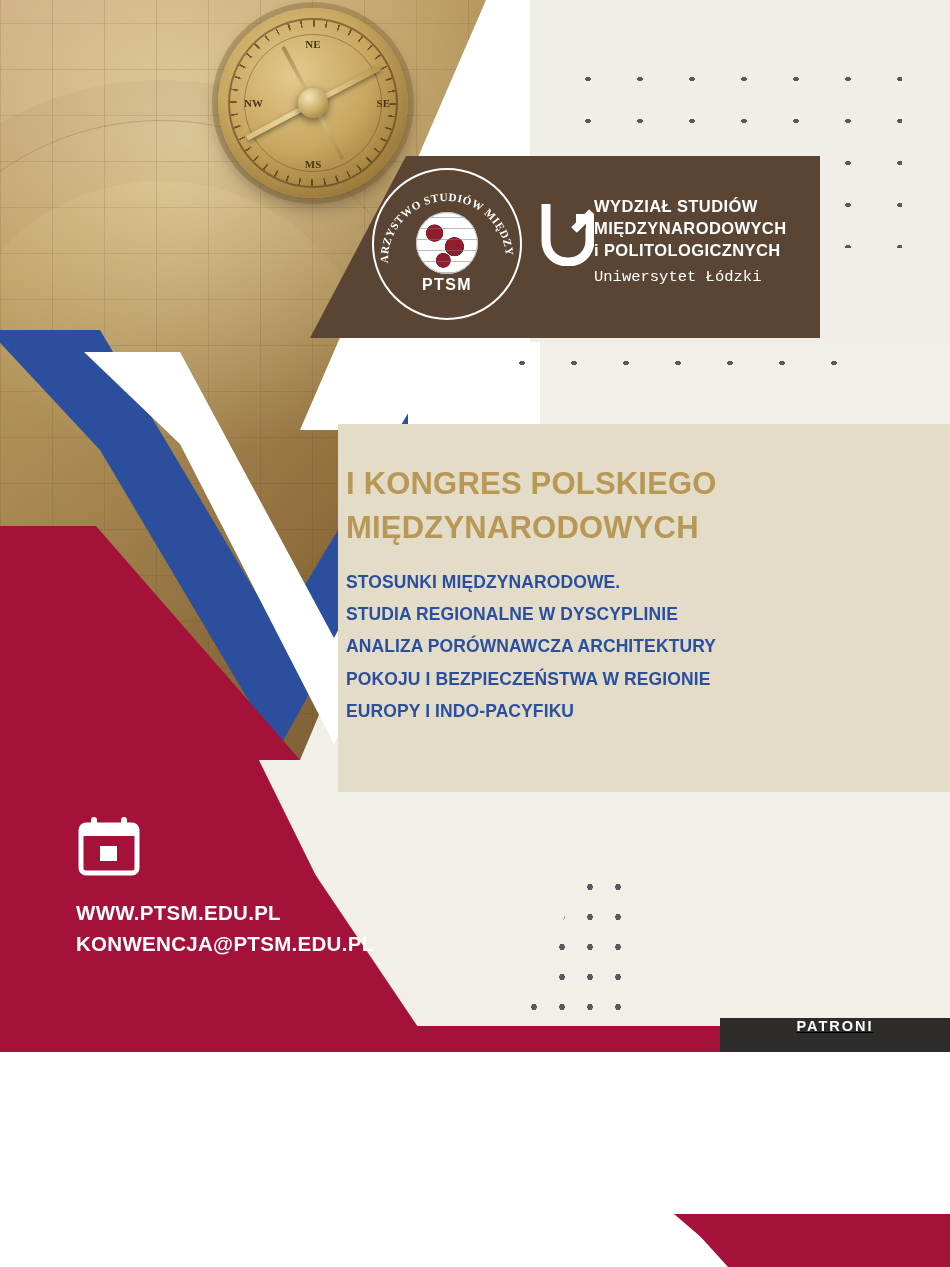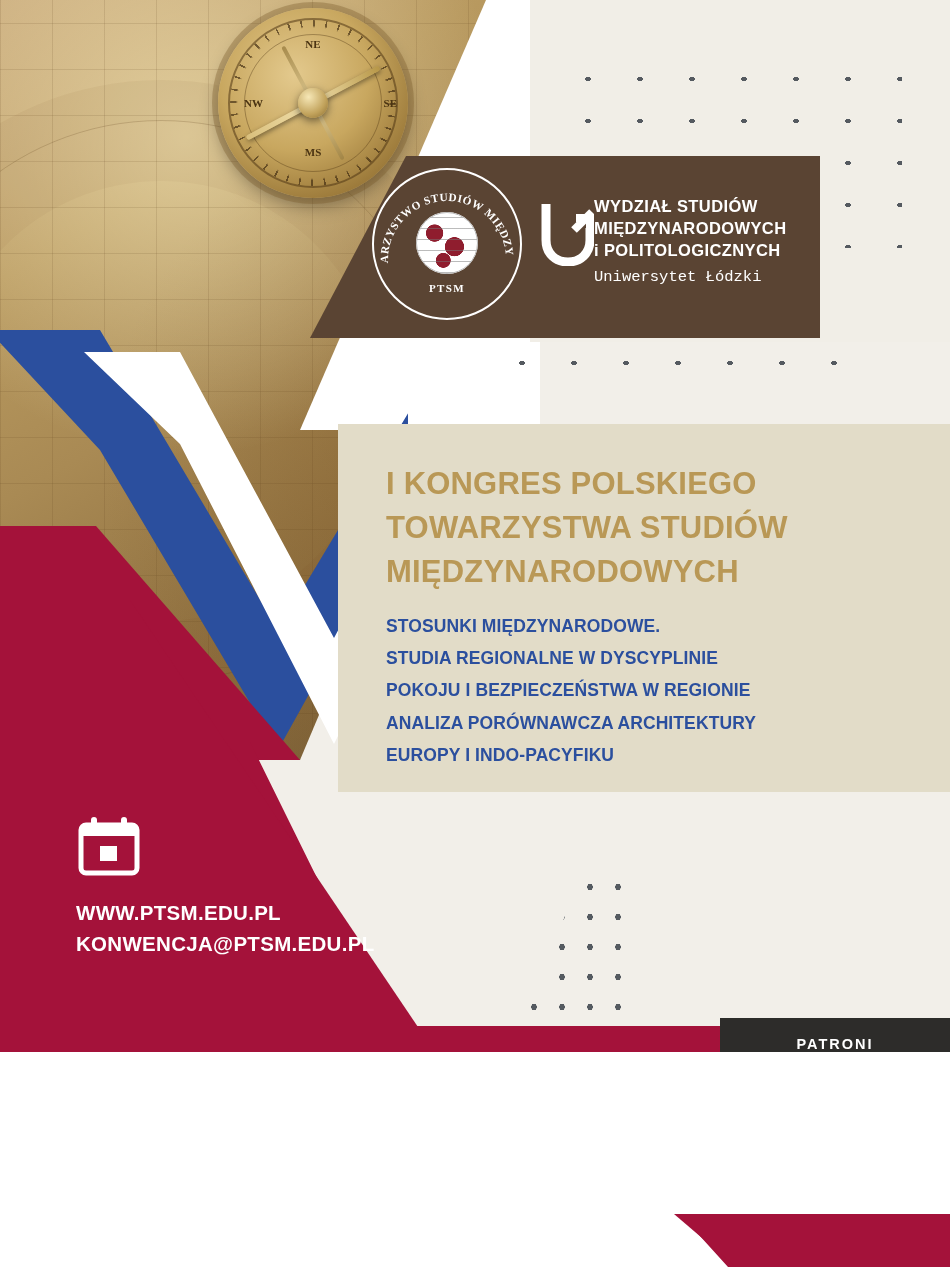--- a/index.html
+++ b/index.html
@@ -59,22 +59,22 @@
   }
   .compass-ring2 { position: absolute; inset: 26px; border-radius: 50%; border: 1px solid rgba(80,55,20,0.4); }
   .compass-ticks {
     position: absolute; inset: 12px; border-radius: 50%;
     background: repeating-conic-gradient(from 0deg, rgba(60,40,15,0.65) 0deg 1.2deg, rgba(0,0,0,0) 1.2deg 9deg);
     -webkit-mask: radial-gradient(circle, transparent 64%, #000 66%, #000 100%);
             mask: radial-gradient(circle, transparent 64%, #000 66%, #000 100%);
   }
   .compass-letter { position: absolute; font-size: 11px; font-weight: bold; color: #4b3412; font-family: "Liberation Serif", serif; }
   .cl-n { left: 50%; top: 30px; transform: translateX(-50%); }
-  .cl-e { right: 11px; top: 50%; transform: translateY(-50%); }
-  .cl-s { left: 50%; bottom: 40px; transform: translateX(-50%); font-family: Liberation Serif, serif; }
+  .cl-e { right: 18px; top: 50%; transform: translateY(-50%); }
+  .cl-s { left: 50%; bottom: 28px; transform: translateX(-50%); font-family: Liberation Serif, serif; }
   .cl-w { left: 26px; top: 50%; transform: translateY(-50%); }
   .compass-needle {
     position: absolute; left: 50%; top: 50%; width: 150px; height: 5px;
     transform: translate(-50%,-50%) rotate(-28deg);
     background: linear-gradient(90deg, #d9bf7c 0%, #f1e0ac 50%, #b79748 100%);
     border-radius: 3px;
     box-shadow: 0 2px 5px rgba(0,0,0,0.45);
   }
   .compass-needle2 {
     position: absolute; left: 50%; top: 50%; width: 128px; height: 4px;
@@ -186,62 +186,62 @@
   }
   .ptsm-globe::after {
     content: "";
     position: absolute; inset: 0; border-radius: 50%;
     border: 1px solid #b5b5b5;
     background: repeating-linear-gradient(0deg, rgba(120,120,120,0.5) 0 1px, rgba(0,0,0,0) 1px 11px);
   }
   .ptsm-name {
     position: absolute; left: 0; right: 0; bottom: 26px;
     text-align: center; color: #ffffff;
-    font-family: Liberation Serif, serif;
-    font-size: 11px; font-weight: bold; letter-spacing: 1.4px;
+    font-family: Liberation Sans, sans-serif;
+    font-size: 16px; font-weight: bold; letter-spacing: 1.4px;
   }
   .ptsm-arc {
     position: absolute; left: 0; top: 6px; width: 150px; height: 150px;
     font-family: "Liberation Serif", serif;
   }
   .ptsm-arc text { fill: #ffffff; font-size: 11.2px; font-weight: bold; letter-spacing: 0.6px; }
 
   .uni-logo { position: absolute; left: 540px; top: 196px; width: 264px; height: 108px; display: flex; gap: 0; }
   .uni-mark {
     width: 54px; height: 66px; position: relative; flex: none; margin-top: 4px;
   }
   .uni-mark svg { display: block; }
   .uni-text { color: #ffffff; }
   .uni-text .l1, .uni-text .l2, .uni-text .l3 {
     font-size: 16.5px; font-weight: bold; letter-spacing: 0.4px; line-height: 1.33;
   }
   .uni-text .l4 { font-size: 15.5px; font-weight: normal; margin-top: 6px; font-family: Liberation Mono, monospace; }
 
   
-  .title-block { position: absolute; left: 346px; top: 462px; width: 560px; margin-left: 40px; }
+  .title-block { position: absolute; left: 346px; top: 462px; width: 560px; }
   .title-main {
     color: #b99856; font-size: 31px; font-weight: bold; line-height: 1.42;
     letter-spacing: 0.2px;
   }
   .subtitle {
     margin-top: 16px; color: #2b4f9e; font-size: 17.5px; font-weight: bold;
     line-height: 1.84; letter-spacing: 0.1px;
   }
 
   
   .cal-icon { position: absolute; left: 78px; top: 816px; width: 62px; height: 60px; }
   .date-block { position: absolute; left: 76px; top: 884px; width: 420px; }
   .date-text { color: #ffffff; font-size: 29px; font-weight: bold; line-height: 1.3; letter-spacing: 0.2px; }
   .contact { margin-top: 14px; color: #ffffff; font-size: 20.5px; line-height: 1.5; letter-spacing: 0.3px; font-weight: bold; }
 
   
   .patroni-bar {
     position: absolute; left: 720px; top: 1018px; width: 230px; height: 34px;
     background: #2d2c2a;
-    display: flex; align-items: flex-end; justify-content: center;
+    display: flex; align-items: flex-start; justify-content: center; text-decoration: underline;
   }
   .patroni-bar span { color: #ffffff; font-size: 14.5px; font-weight: bold; letter-spacing: 2px; }
 
   
   .sponsors {
     position: absolute; left: 0; top: 1052px; width: 950px; height: 162px;
     background: #ffffff;
   }
 
   
@@ -321,28 +321,27 @@
       <div class="l1">WYDZIAŁ STUDIÓW</div>
       <div class="l2">MIĘDZYNARODOWYCH</div>
       <div class="l3">i POLITOLOGICZNYCH</div>
       <div class="l4">Uniwersytet Łódzki</div>
     </div>
   </div>
 
   <div class="title-block">
     <div class="title-main">
       <div>I KONGRES POLSKIEGO</div>
-      <div>TOWARZYSTWA STUDIÓW</div>
       <div>MIĘDZYNARODOWYCH</div>
     </div>
     <div class="subtitle">
       <div>STOSUNKI MIĘDZYNARODOWE.</div>
       <div>STUDIA REGIONALNE W DYSCYPLINIE</div>
+      <div>ANALIZA PORÓWNAWCZA ARCHITEKTURY</div>
       <div>POKOJU I BEZPIECZEŃSTWA W REGIONIE</div>
-      <div>ANALIZA PORÓWNAWCZA ARCHITEKTURY</div>
       <div>EUROPY I INDO-PACYFIKU</div>
     </div>
   </div>
 
   <div class="cal-icon">
     <svg width="62" height="60" viewBox="0 0 62 60">
       <rect x="3" y="9" width="56" height="48" rx="5" fill="none" stroke="#ffffff" stroke-width="5"></rect>
       <rect x="3" y="9" width="56" height="11" fill="#ffffff"></rect>
       <rect x="13" y="1" width="6" height="14" rx="3" fill="#ffffff"></rect>
       <rect x="43" y="1" width="6" height="14" rx="3" fill="#ffffff"></rect>

